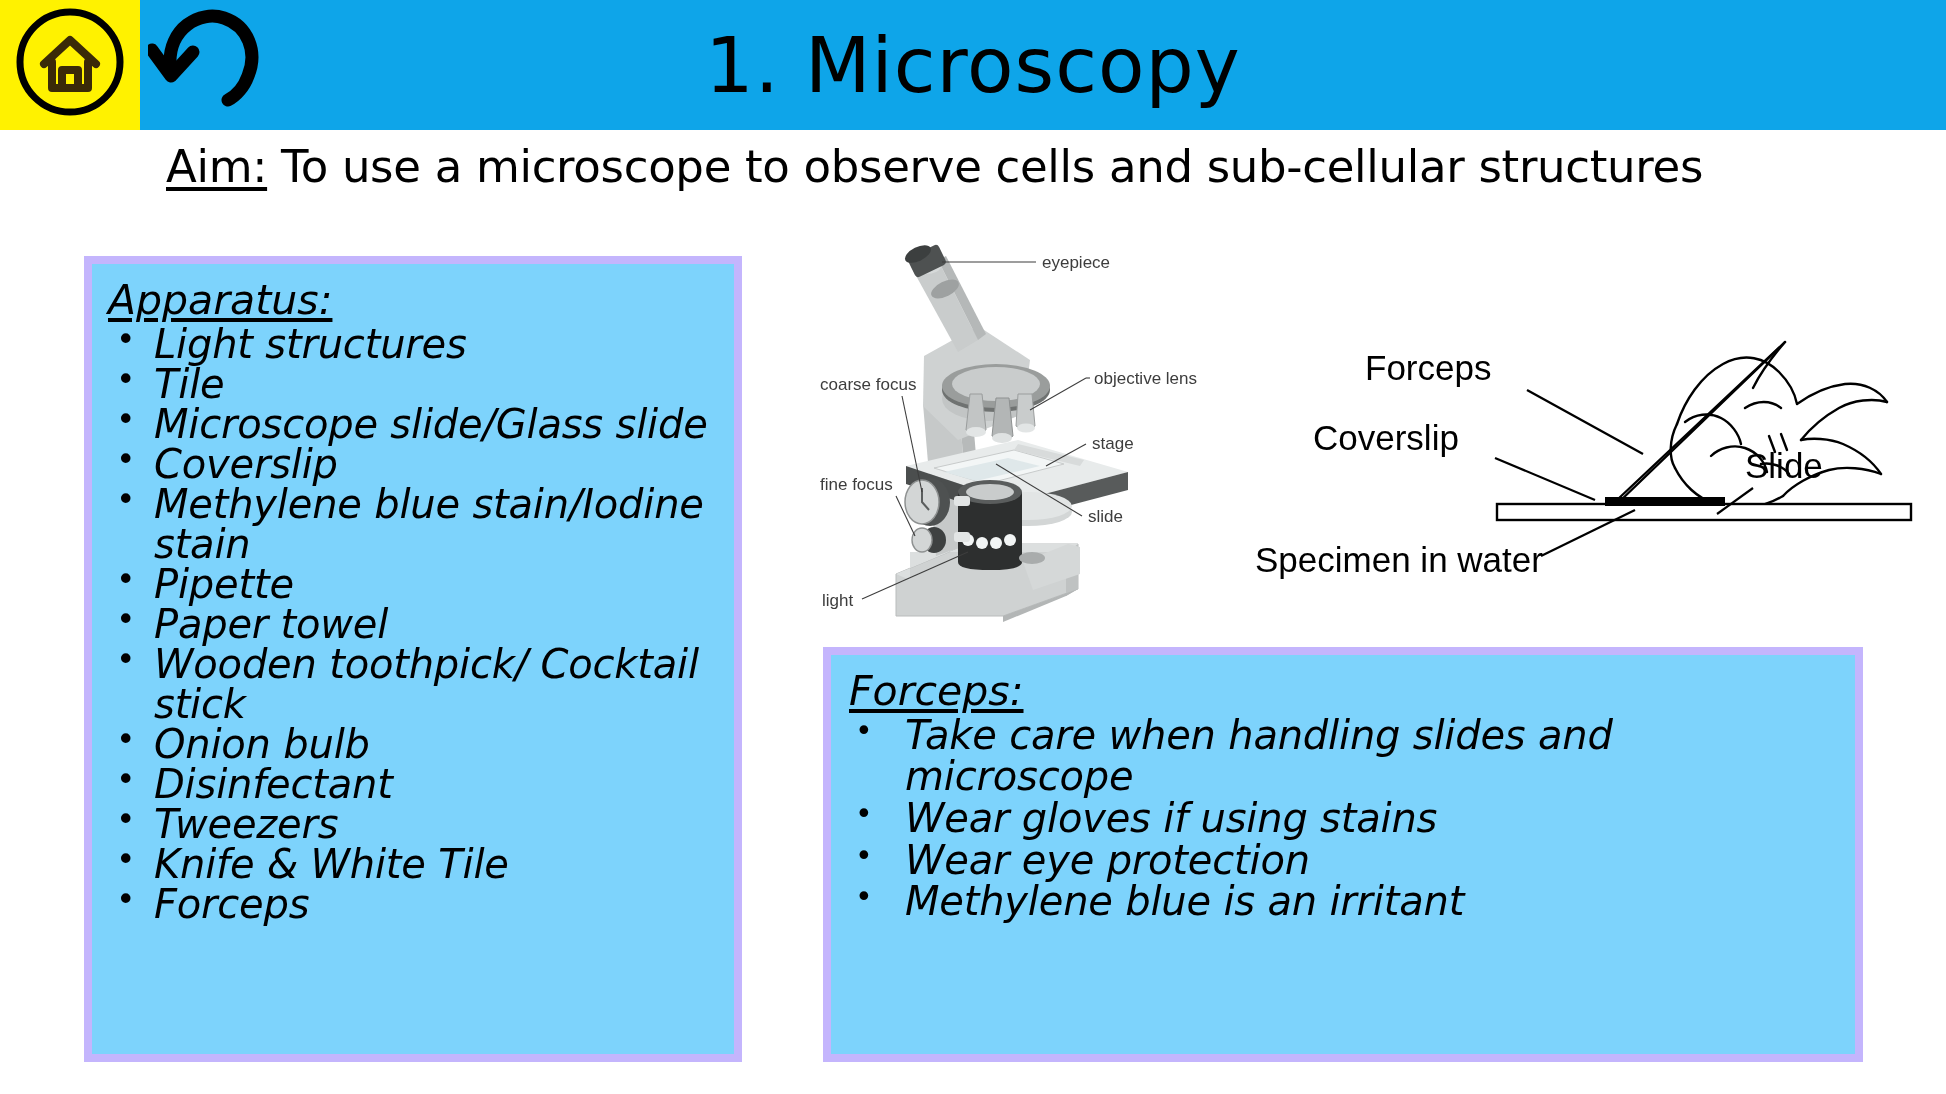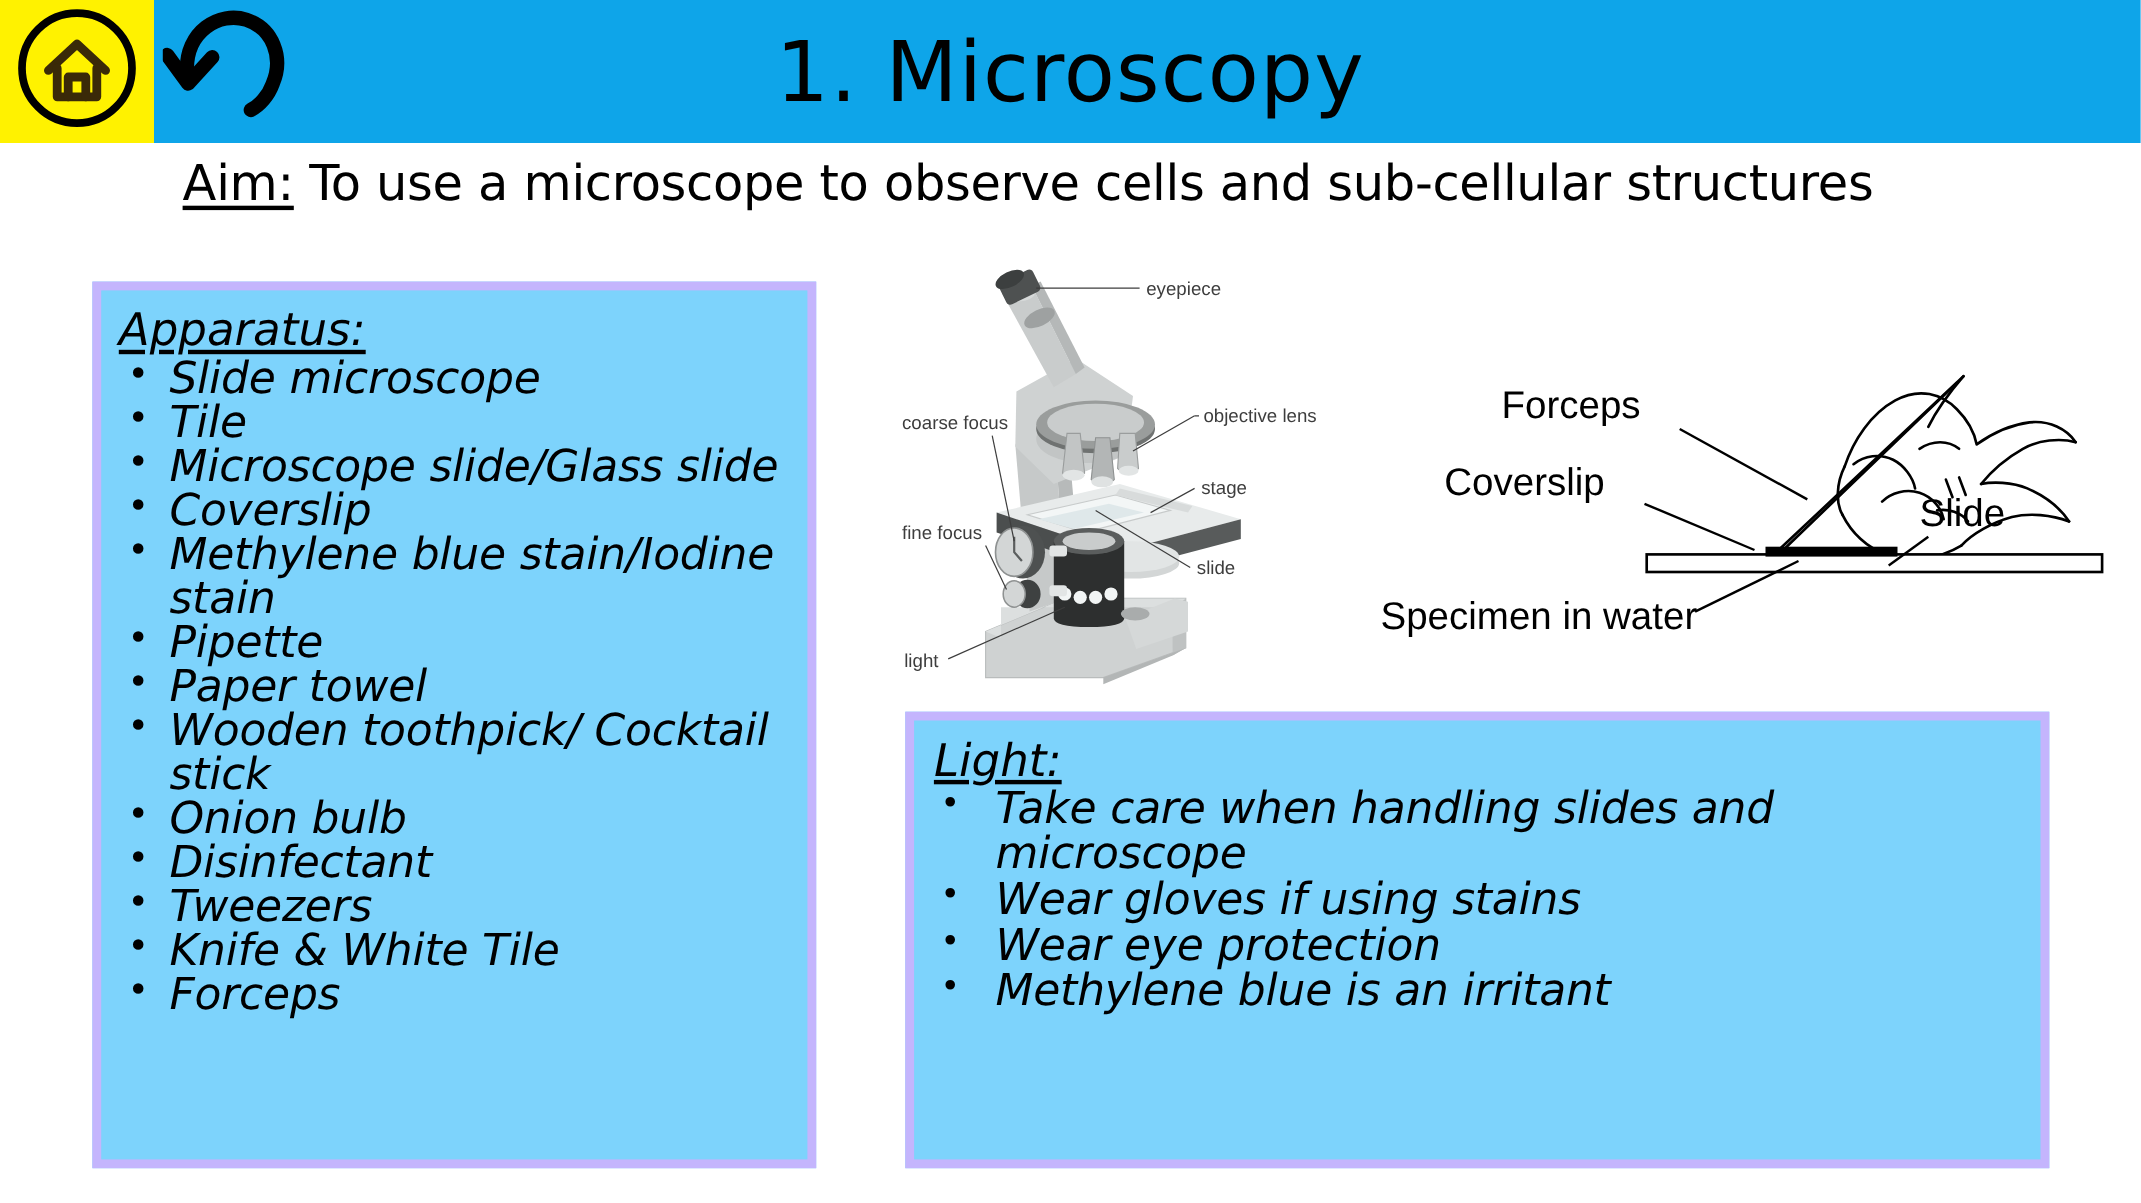--- a/index.html
+++ b/index.html
@@ -207,38 +207,38 @@
 </div>
 
 <div id="aim-line">
   <span id="aim-label">Aim:</span>
   <span id="aim-text">To use a microscope to observe cells and sub-cellular structures</span>
 </div>
 
 <div id="apparatus-box" class="panel">
   <div class="box-heading">Apparatus:</div>
   <ul class="bullets">
-    <li>Slide microscope</li>
+    <li>Light structures</li>
     <li>Tile</li>
     <li>Microscope slide/Glass slide</li>
     <li>Coverslip</li>
     <li>Methylene blue stain/Iodine stain</li>
     <li>Pipette</li>
     <li>Paper towel</li>
     <li>Wooden toothpick/ Cocktail stick</li>
     <li>Onion bulb</li>
     <li>Disinfectant</li>
     <li>Tweezers</li>
     <li>Knife &amp; White Tile</li>
     <li>Forceps</li>
   </ul>
 </div>
 
 <div id="safety-box" class="panel">
-  <div class="box-heading">Light:</div>
+  <div class="box-heading">Forceps:</div>
   <ul class="bullets">
     <li>Take care when handling slides and microscope</li>
     <li>Wear gloves if using stains</li>
     <li>Wear eye protection</li>
     <li>Methylene blue is an irritant</li>
   </ul>
 </div>
 
 <div id="microscope-figure">
   <svg width="450" height="400" viewBox="0 0 450 400">

